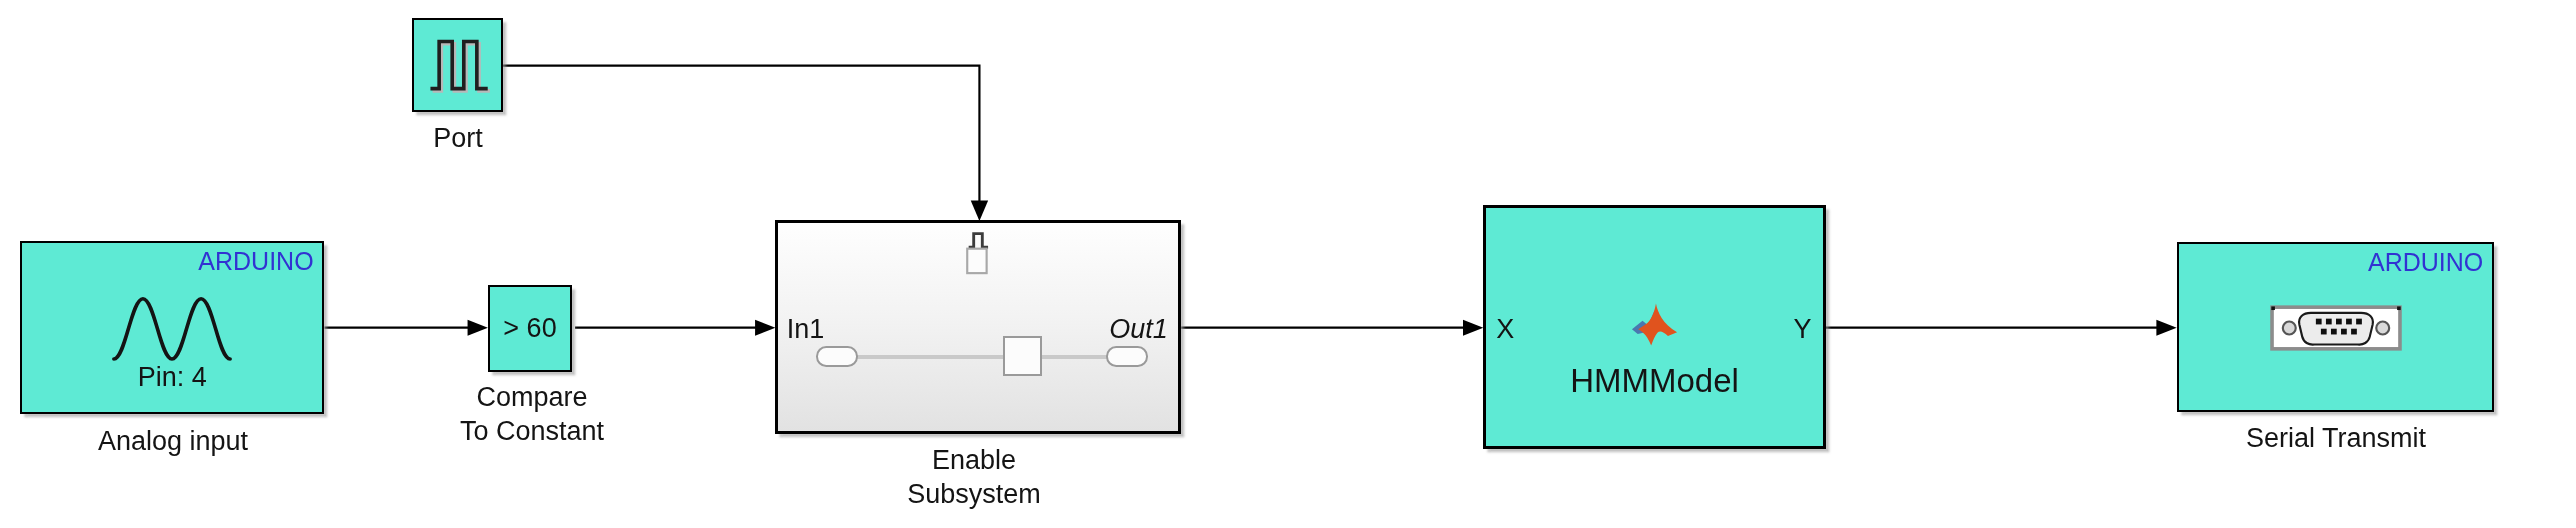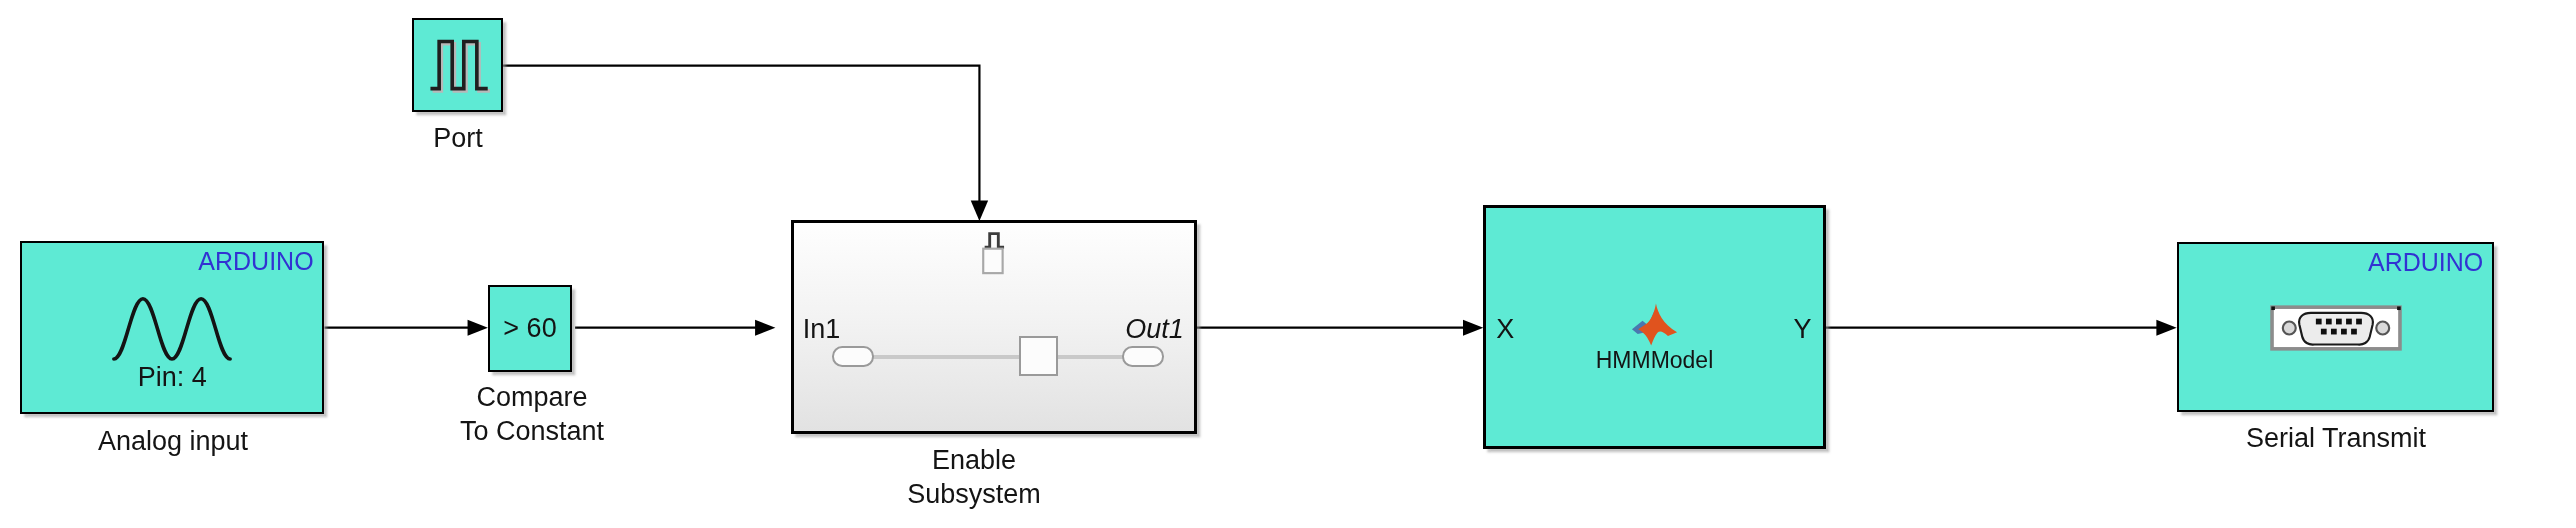--- a/index.html
+++ b/index.html
@@ -15,28 +15,28 @@
          box-shadow:3.6px 3.6px 2.2px rgba(150,150,150,0.55);z-index:2;}
   .thick{border-width:3.6px;}
   .brand{position:absolute;top:4.4px;right:8.7px;font-size:25px;color:var(--arduino-blue,#3232D2);}
   .center-text{position:absolute;left:0;right:0;text-align:center;font-size:27px;}
   .port-label{position:absolute;font-size:27px;}
   .flex-center{display:flex;align-items:center;justify-content:center;font-size:27px;}
 
   .block-label{position:absolute;transform:translateX(-50%);text-align:center;
                font-size:27px;line-height:34px;white-space:nowrap;z-index:2;}
 
-  .subsystem{background:linear-gradient(180deg,#fefefe 0%,#f3f3f3 45%,#e2e2e2 100%);margin-left:16px;}
+  .subsystem{background:linear-gradient(180deg,#fefefe 0%,#f3f3f3 45%,#e2e2e2 100%);}
   .ss-line{position:absolute;height:3.6px;background:#c9c9c9;}
   .ss-pill{position:absolute;width:38px;height:17.4px;border:2.2px solid #9a9a9a;border-radius:10.2px;background:#fcfcfc;}
   .ss-square{position:absolute;width:35px;height:36px;border:2.2px solid #9a9a9a;background:#fcfcfc;}
   .enable-icon{position:absolute;top:7.3px;left:50%;transform:translateX(-50%);}
 
   .hmm-center{position:absolute;top:94px;left:0;right:0;text-align:center;}
-  .hmm-name{font-size:23px;margin-top:0;text-align:center;}
+  .hmm-name{font-size:33px;margin-top:15px;text-align:center;}
 
   .icon-abs{position:absolute;left:50%;transform:translateX(-50%);}
 </style>
 </head>
 <body>
 
 <div class="canvas">
 
   <svg class="wires" width="2576" height="529" viewBox="0 0 3548 728">
     <path class="wire" d="M447,451 H646"></path>

